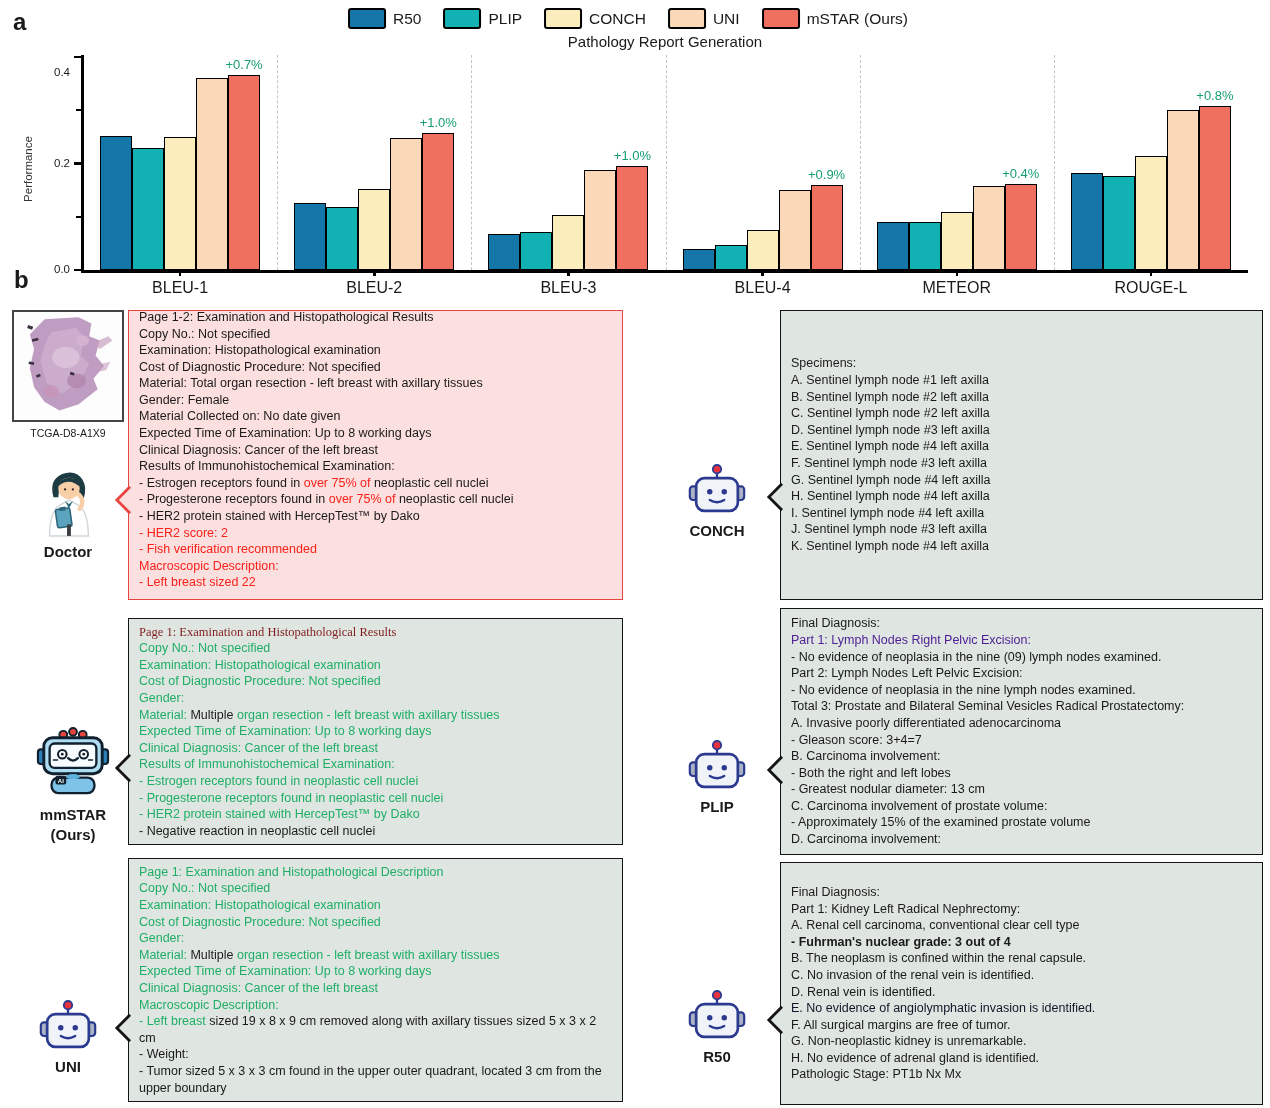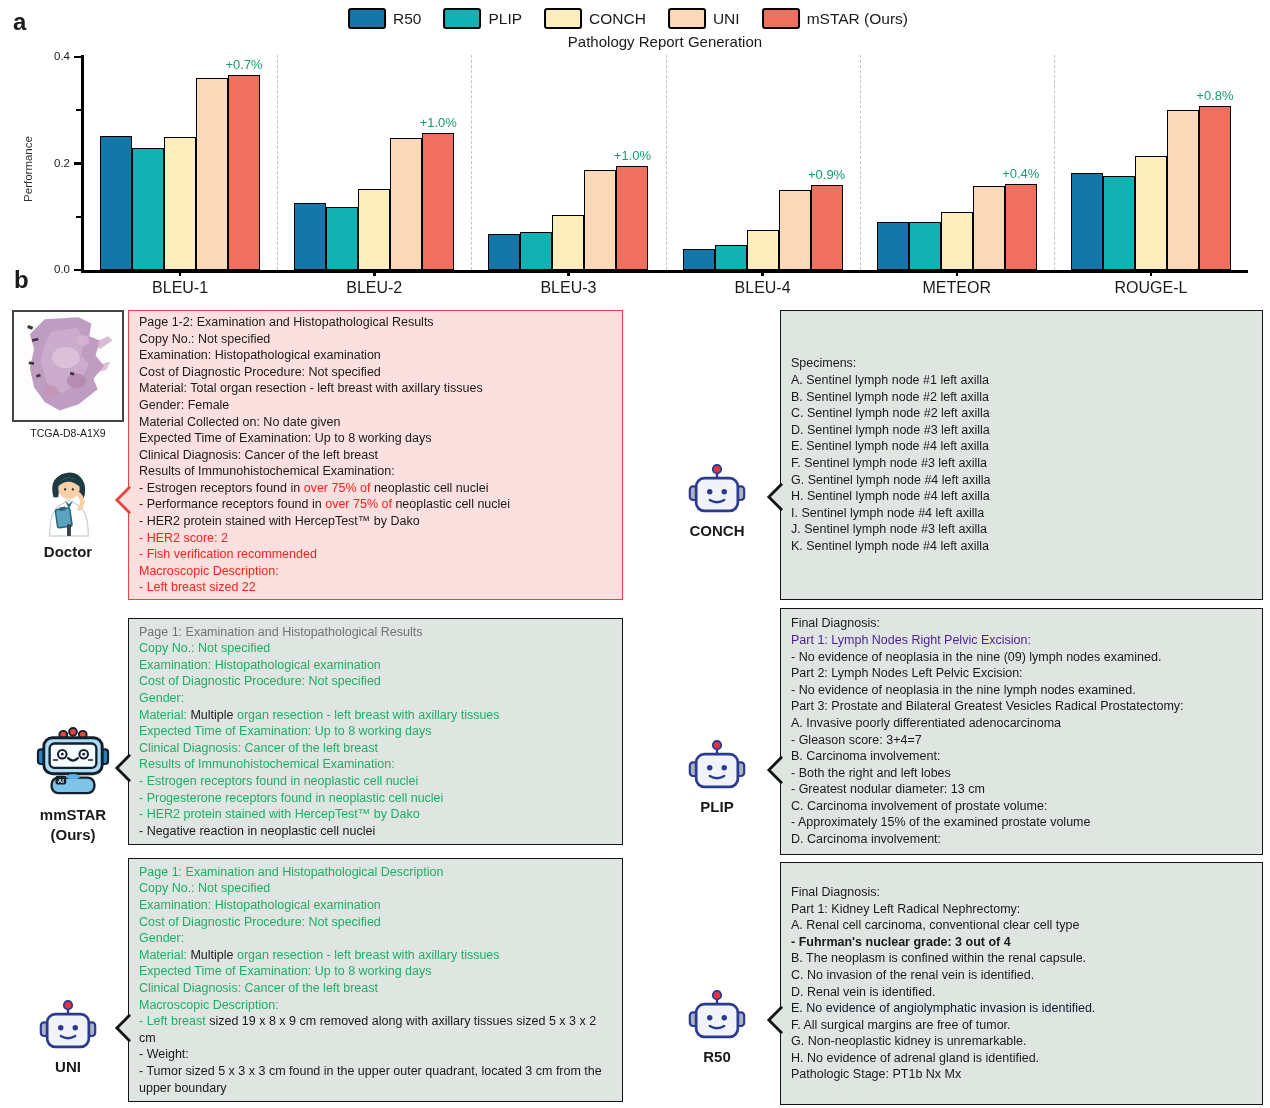--- a/index.html
+++ b/index.html
@@ -188,21 +188,21 @@
       <div class="abs ann" style="left: 1214.92px; top: 87.99px; color: rgb(22, 157, 116);">+0.8%</div>
       <div class="abs xtick" style="left: 1149.67px; top: 270px;"></div>
       <div class="abs cat-label" style="left: 1150.92px; top: 279px;">ROUGE-L</div>
       <div class="abs spine" style="left: 81px; top: 55px; width: 2.5px; height: 217.5px;"></div>
       <div class="abs spine" style="left: 81px; top: 270px; width: 1167px; height: 2.5px;"></div>
       <div class="abs ytick" style="left: 74px; top: 268.75px; width: 8px;"></div>
       <div class="abs ytick-label" style="left: 36px; top: 263px;">0.0</div>
       <div class="abs ytick" style="left: 74px; top: 162.25px; width: 8px;"></div>
       <div class="abs ytick-label" style="left: 36px; top: 156.5px;">0.2</div>
       <div class="abs ytick" style="left: 74px; top: 55.75px; width: 8px;"></div>
-      <div class="abs ytick-label" style="left: 36px; top: 50px;">0.4</div>
+      <div class="abs ytick-label" style="left: 36px; top: 66px;">0.4</div>
       <div class="abs ytick" style="left: 76px; top: 215.75px; width: 5px; height: 2px;"></div>
       <div class="abs ytick" style="left: 76px; top: 109.25px; width: 5px; height: 2px;"></div>
     </div>
 
   <div class="abs thumb-frame" style="left:12px;top:310px;">
     <svg width="106" height="106" style="margin:1px;">
         <use href="#sym-histology"></use>
       </svg>
   </div>
   <div class="abs thumb-label" style="left:68px;top:427px;">TCGA-D8-A1X9</div>
@@ -231,49 +231,49 @@
   <svg class="abs" style="left:688px;top:738px;" width="58" height="56">
       <use href="#sym-bot-head"></use>
     </svg>
   <div class="abs actor-label" style="left:717px;top:798px;">PLIP</div>
 
   <svg class="abs" style="left:688px;top:988px;" width="58" height="56">
       <use href="#sym-bot-head"></use>
     </svg>
   <div class="abs actor-label" style="left:717px;top:1048px;">R50</div>
 
-  <div class="abs report-box doctor" style="left:128px;top:310px;width:495px;height:290px;">
+  <div class="abs report-box doctor" style="left:128px;top:310px;width:495px;height:290px;justify-content:flex-end;">
     <div class="tail-outer" style="top:179px;"></div>
     <div class="tail-inner" style="top:179px;"></div>
     <div>
         <div class="rline"><span style="color: rgb(26, 26, 26);">Page 1-2: Examination and Histopathological Results</span></div>
         <div class="rline"><span style="color: rgb(26, 26, 26);">Copy No.: Not specified</span></div>
         <div class="rline"><span style="color: rgb(26, 26, 26);">Examination: Histopathological examination</span></div>
         <div class="rline"><span style="color: rgb(26, 26, 26);">Cost of Diagnostic Procedure: Not specified</span></div>
         <div class="rline"><span style="color: rgb(26, 26, 26);">Material: Total organ resection - left breast with axillary tissues</span></div>
         <div class="rline"><span style="color: rgb(26, 26, 26);">Gender: Female</span></div>
         <div class="rline"><span style="color: rgb(26, 26, 26);">Material Collected on: No date given</span></div>
         <div class="rline"><span style="color: rgb(26, 26, 26);">Expected Time of Examination: Up to 8 working days</span></div>
         <div class="rline"><span style="color: rgb(26, 26, 26);">Clinical Diagnosis: Cancer of the left breast</span></div>
         <div class="rline"><span style="color: rgb(26, 26, 26);">Results of Immunohistochemical Examination:</span></div>
         <div class="rline"><span style="color: rgb(26, 26, 26);">- Estrogen receptors found in </span><span style="color: rgb(250, 33, 26);">over 75% of</span><span style="color: rgb(26, 26, 26);"> neoplastic cell nuclei</span></div>
-        <div class="rline"><span style="color: rgb(26, 26, 26);">- Performance receptors found in </span><span style="color: rgb(250, 33, 26);">over 75% of</span><span style="color: rgb(26, 26, 26);"> neoplastic cell nuclei</span></div>
+        <div class="rline"><span style="color: rgb(26, 26, 26);">- Progesterone receptors found in </span><span style="color: rgb(250, 33, 26);">over 75% of</span><span style="color: rgb(26, 26, 26);"> neoplastic cell nuclei</span></div>
         <div class="rline"><span style="color: rgb(26, 26, 26);">- HER2 protein stained with HercepTest™ by Dako</span></div>
         <div class="rline"><span style="color: rgb(250, 33, 26);">- HER2 score: 2</span></div>
         <div class="rline"><span style="color: rgb(250, 33, 26);">- Fish verification recommended</span></div>
         <div class="rline"><span style="color: rgb(250, 33, 26);">Macroscopic Description:</span></div>
         <div class="rline"><span style="color: rgb(250, 33, 26);">- Left breast sized 22</span></div>
       </div>
   </div>
 
   <div class="abs report-box" style="left:128px;top:618px;width:495px;height:227px;">
     <div class="tail-outer" style="top:139px;"></div>
     <div class="tail-inner" style="top:139px;"></div>
     <div>
-        <div class="rline"><span style="color: #737373;">Page 1: Examination and Histopathological Results</span></div>
+        <div class="rline"><span style="color: #7f1d1d; font-family: Liberation Serif, serif;">Page 1: Examination and Histopathological Results</span></div>
         <div class="rline"><span style="color: rgb(31, 174, 102);">Copy No.: Not specified</span></div>
         <div class="rline"><span style="color: rgb(31, 174, 102);">Examination: Histopathological examination</span></div>
         <div class="rline"><span style="color: rgb(31, 174, 102);">Cost of Diagnostic Procedure: Not specified</span></div>
         <div class="rline"><span style="color: rgb(31, 174, 102);">Gender:</span></div>
         <div class="rline"><span style="color: rgb(31, 174, 102);">Material: </span><span style="color: rgb(26, 26, 26);">Multiple</span><span style="color: rgb(31, 174, 102);"> organ resection - left breast with axillary tissues</span></div>
         <div class="rline"><span style="color: rgb(31, 174, 102);">Expected Time of Examination: Up to 8 working days</span></div>
         <div class="rline"><span style="color: rgb(31, 174, 102);">Clinical Diagnosis: Cancer of the left breast</span></div>
         <div class="rline"><span style="color: rgb(31, 174, 102);">Results of Immunohistochemical Examination:</span></div>
         <div class="rline"><span style="color: rgb(31, 174, 102);">- Estrogen receptors found in neoplastic cell nuclei</span></div>
         <div class="rline"><span style="color: rgb(31, 174, 102);">- Progesterone receptors found in neoplastic cell nuclei</span></div>
@@ -322,21 +322,21 @@
 
   <div class="abs report-box" style="left:780px;top:608px;width:483px;height:247px;">
     <div class="tail-outer" style="top:151px;"></div>
     <div class="tail-inner" style="top:151px;"></div>
     <div>
         <div class="rline"><span style="color: rgb(26, 26, 26);">Final Diagnosis:</span></div>
         <div class="rline"><span style="color: #4c1d95; margin-top: 24px;">Part 1: Lymph Nodes Right Pelvic Excision:</span></div>
         <div class="rline"><span style="color: rgb(26, 26, 26);">- No evidence of neoplasia in the nine (09) lymph nodes examined.</span></div>
         <div class="rline"><span style="color: rgb(26, 26, 26);">Part 2: Lymph Nodes Left Pelvic Excision:</span></div>
         <div class="rline"><span style="color: rgb(26, 26, 26);">- No evidence of neoplasia in the nine lymph nodes examined.</span></div>
-        <div class="rline"><span style="color: rgb(26, 26, 26);">Part 3: Prostate and Bilateral Greatest Vesicles Radical Prostatectomy:</span></div>
+        <div class="rline"><span style="color: rgb(26, 26, 26);">Total 3: Prostate and Bilateral Seminal Vesicles Radical Prostatectomy:</span></div>
         <div class="rline"><span style="color: rgb(26, 26, 26);">A. Invasive poorly differentiated adenocarcinoma</span></div>
         <div class="rline"><span style="color: rgb(26, 26, 26);">- Gleason score: 3+4=7</span></div>
         <div class="rline"><span style="color: rgb(26, 26, 26);">B. Carcinoma involvement:</span></div>
         <div class="rline"><span style="color: rgb(26, 26, 26);">- Both the right and left lobes</span></div>
         <div class="rline"><span style="color: rgb(26, 26, 26);">- Greatest nodular diameter: 13 cm</span></div>
         <div class="rline"><span style="color: rgb(26, 26, 26);">C. Carcinoma involvement of prostate volume:</span></div>
         <div class="rline"><span style="color: rgb(26, 26, 26);">- Approximately 15% of the examined prostate volume</span></div>
         <div class="rline"><span style="color: rgb(26, 26, 26);">D. Carcinoma involvement:</span></div>
       </div>
   </div>

